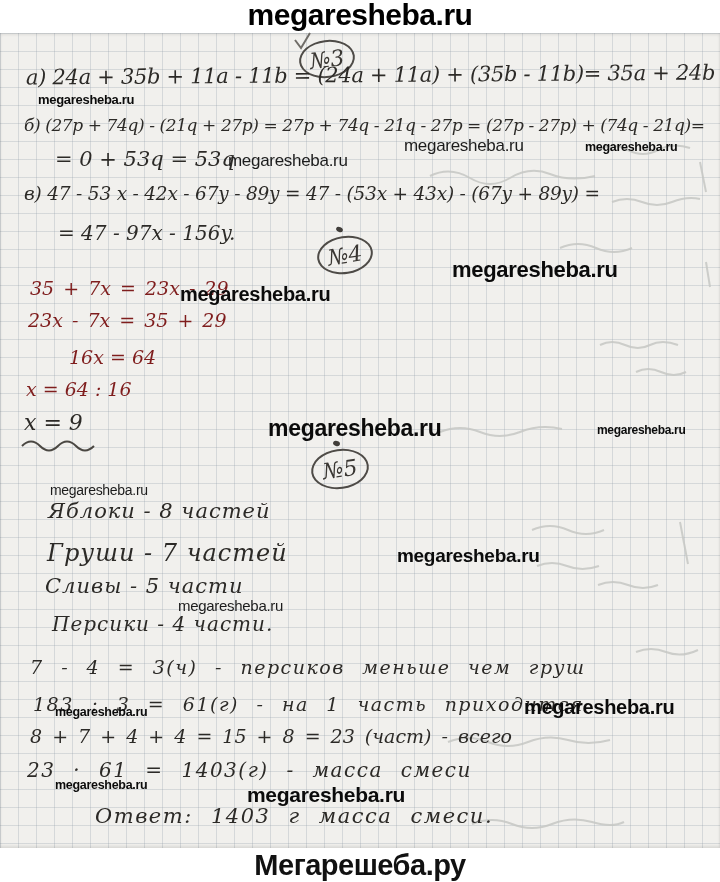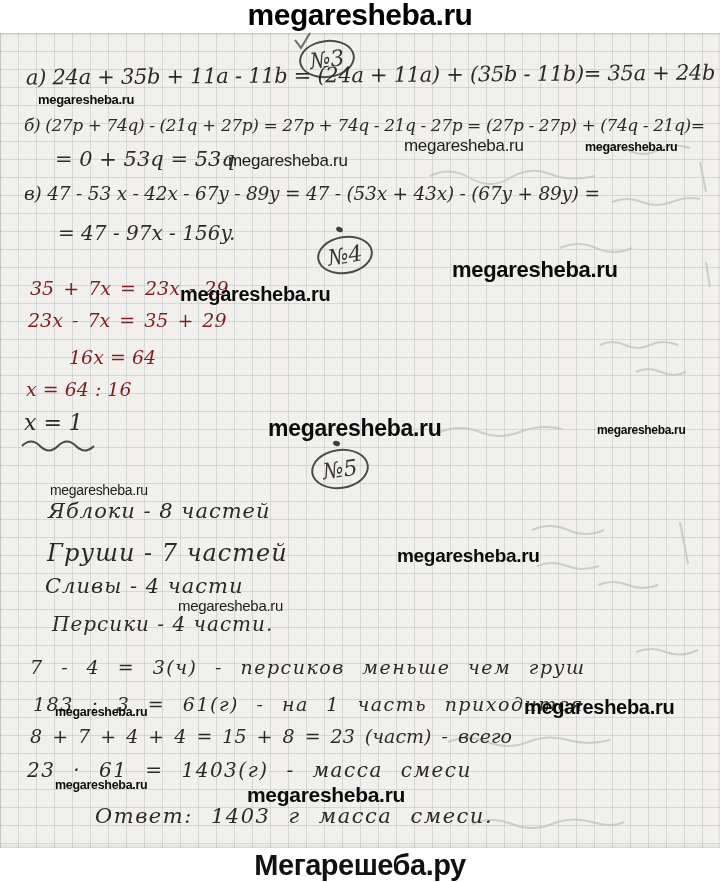--- a/index.html
+++ b/index.html
@@ -77,33 +77,33 @@
 
   <div class="dot" style="left:336px;top:227px;transform:rotate(25deg);"></div>
   <div class="tasknum" style="left:317px;top:236px;width:52px;height:34px;transform:rotate(-9deg);">
     <span>№4</span>
   </div>
 
   <div class="hw faded" style="left:30px;top:277px;font-size:19px;word-spacing:3px;">35 + 7x = 23x - 29</div>
   <div class="hw faded" style="left:28px;top:309px;font-size:19px;word-spacing:3px;">23x - 7x = 35 + 29</div>
   <div class="hw faded" style="left:24px;top:346px;font-size:19px;margin-left:45px;">16x = 64</div>
   <div class="hw faded" style="left:26px;top:378px;font-size:19px;">x = 64 : 16</div>
-  <div class="hw dark" style="left:24px;top:410px;font-size:22px;">x = 1</div>
+  <div class="hw dark" style="left:24px;top:410px;font-size:22px;">x = 9</div>
   <svg style="position:absolute;left:20px;top:438px;z-index:2;" width="76" height="14" viewBox="0 0 76 14">
     <path d="M2,8 q9,-9 18,0 t18,0 t18,0 t18,0" stroke="#4a4742" stroke-width="2" fill="none"></path>
   </svg>
 
   <div class="dot" style="left:333px;top:441px;transform:rotate(15deg);"></div>
   <div class="tasknum" style="left:311px;top:449px;width:54px;height:36px;transform:rotate(-8deg);">
     <span>№5</span>
   </div>
 
   <div class="hw dark" style="left:48px;top:499px;font-size:21px;letter-spacing:1px;">Яблоки - 8 частей</div>
   <div class="hw dark" style="left:47px;top:539px;font-size:24px;letter-spacing:1px;">Груши - 7 частей</div>
-  <div class="hw dark" style="left:45px;top:574px;font-size:21px;letter-spacing:1px;">Сливы - 4 части</div>
+  <div class="hw dark" style="left:45px;top:574px;font-size:21px;letter-spacing:1px;">Сливы - 5 части</div>
   <div class="hw dark" style="left:52px;top:612px;font-size:20px;letter-spacing:1px;">Персики - 4 части.</div>
 
   <div class="hw dark wide" style="left:30px;top:656px;font-size:19px;">7 - 4 = 3(ч) - персиков меньше чем груш</div>
   <div class="hw dark wide" style="left:33px;top:693px;font-size:19px;">183 : 3 = 61(г) - на 1 часть приходится</div>
   <div class="hw dark" style="left:30px;top:725px;font-size:19px;word-spacing:4px;">8 + 7 + 4 + 4 = 15 + 8 = 23 (част) - всего</div>
   <div class="hw dark wide" style="left:27px;top:758px;font-size:20px;">23 · 61 = 1403(г) - масса смеси</div>
   <div class="hw dark wide" style="left:95px;top:804px;font-size:21px;">Ответ: 1403 г масса смеси.</div>
 
   <div class="wm" style="left:38px;top:92px;font-size:13px;">megaresheba.ru</div>
   <div class="wm reg" style="left:404px;top:136px;font-size:17px;">megaresheba.ru</div>

